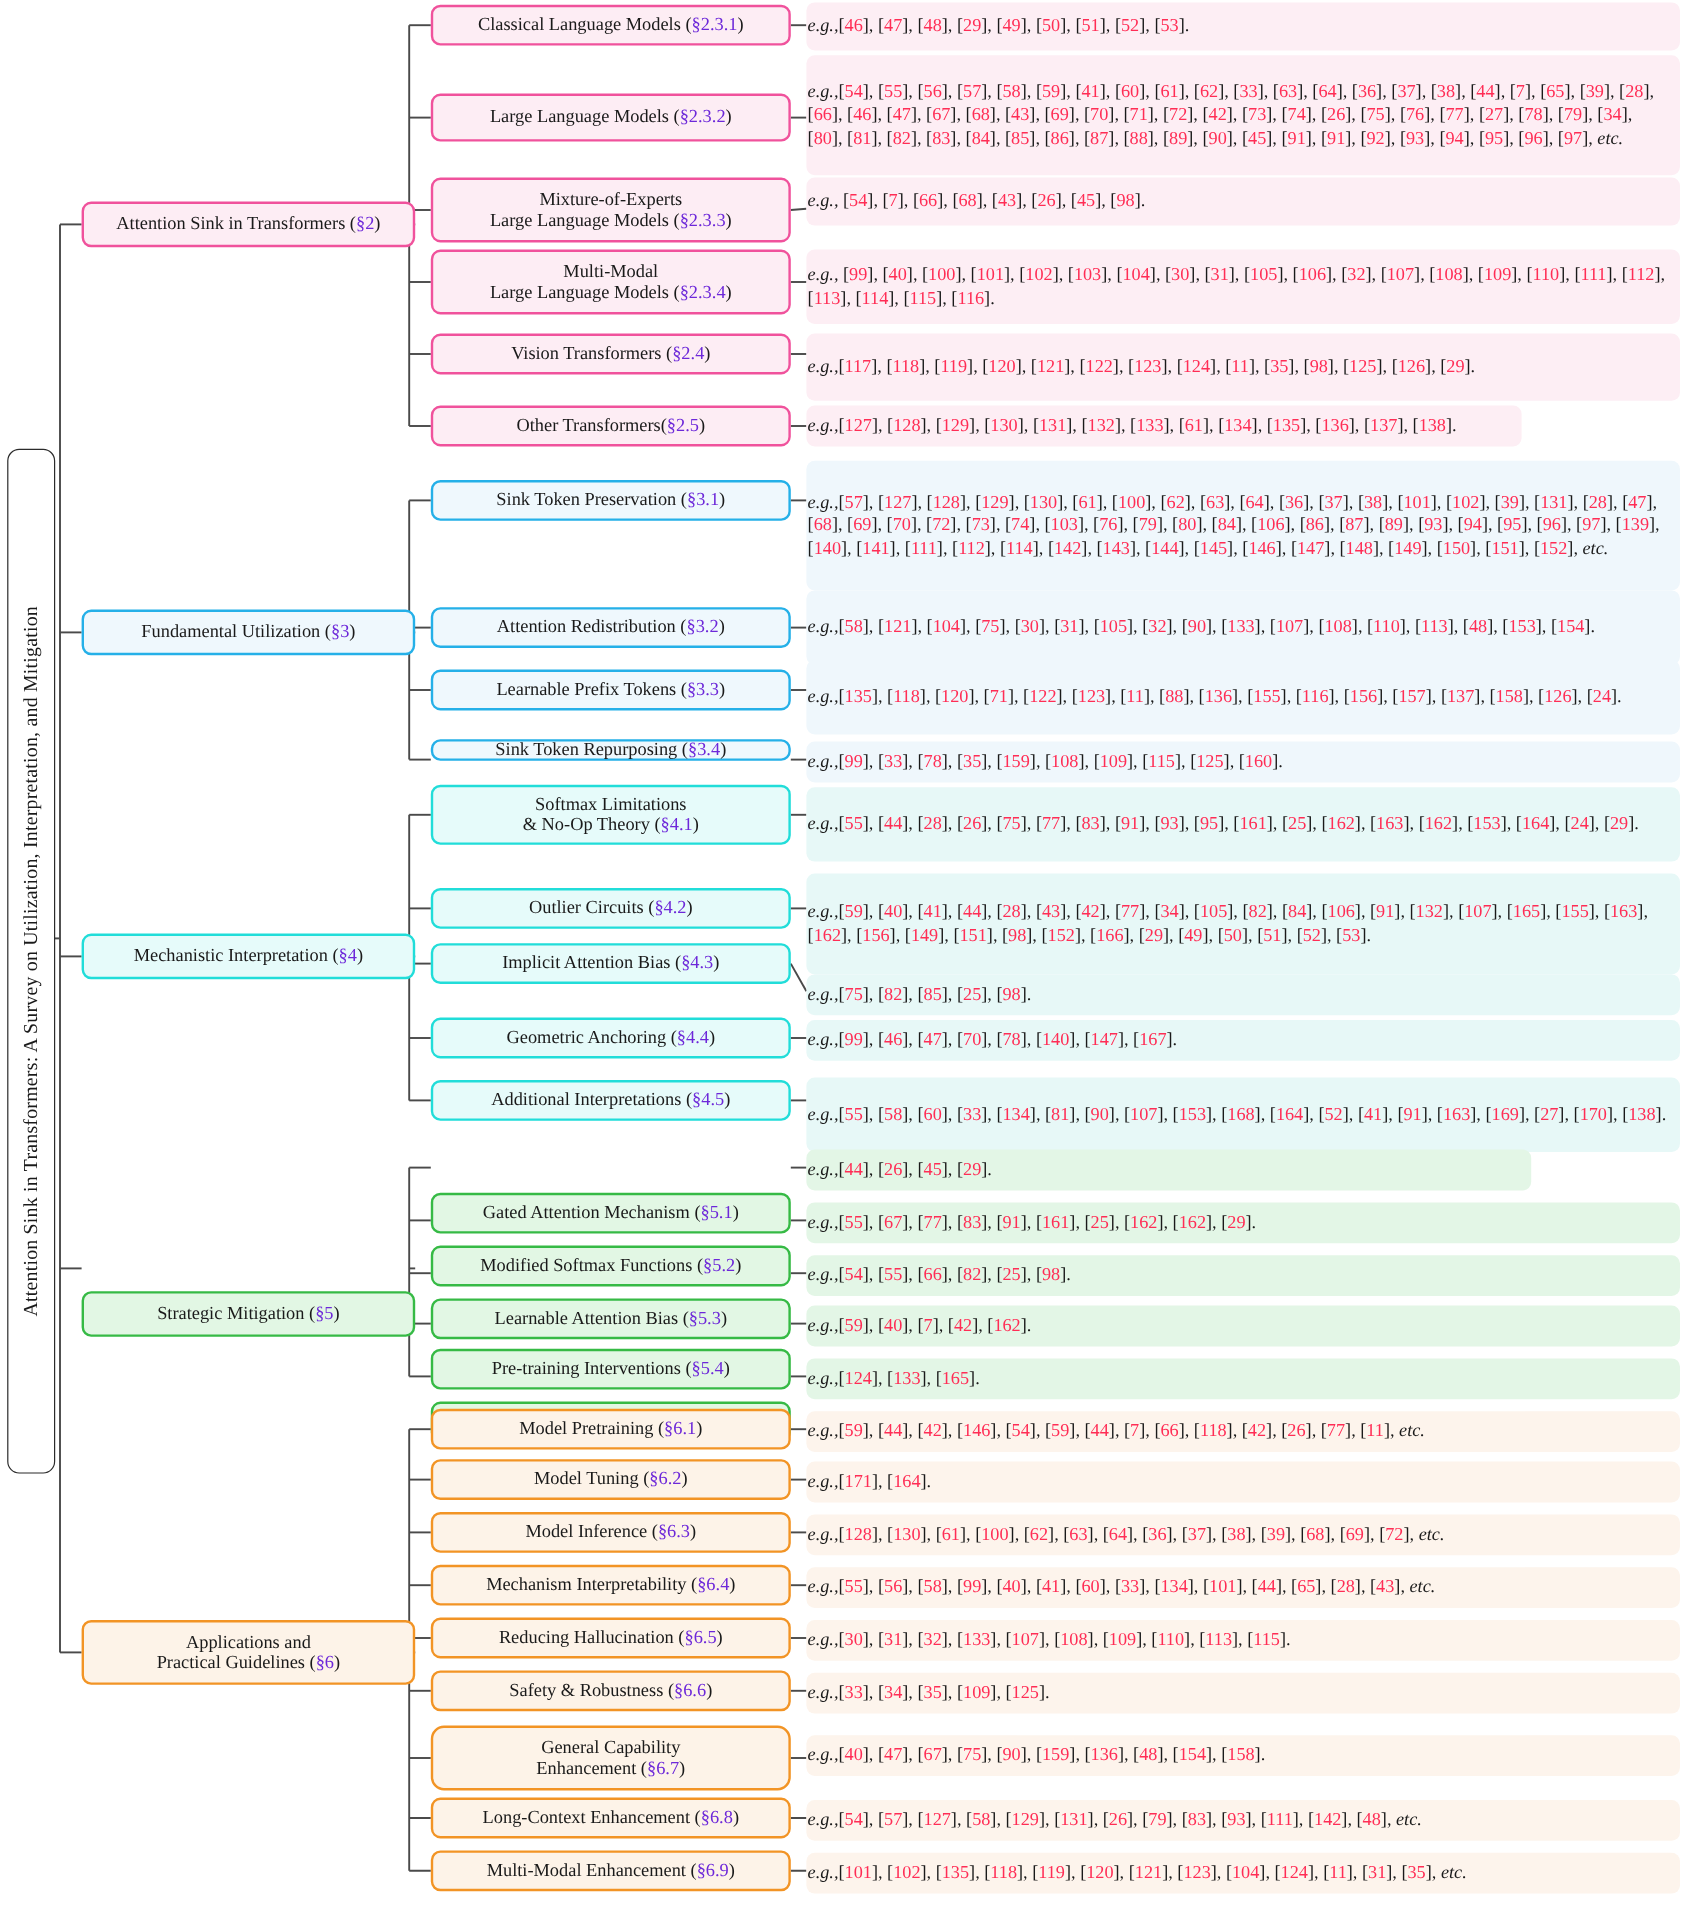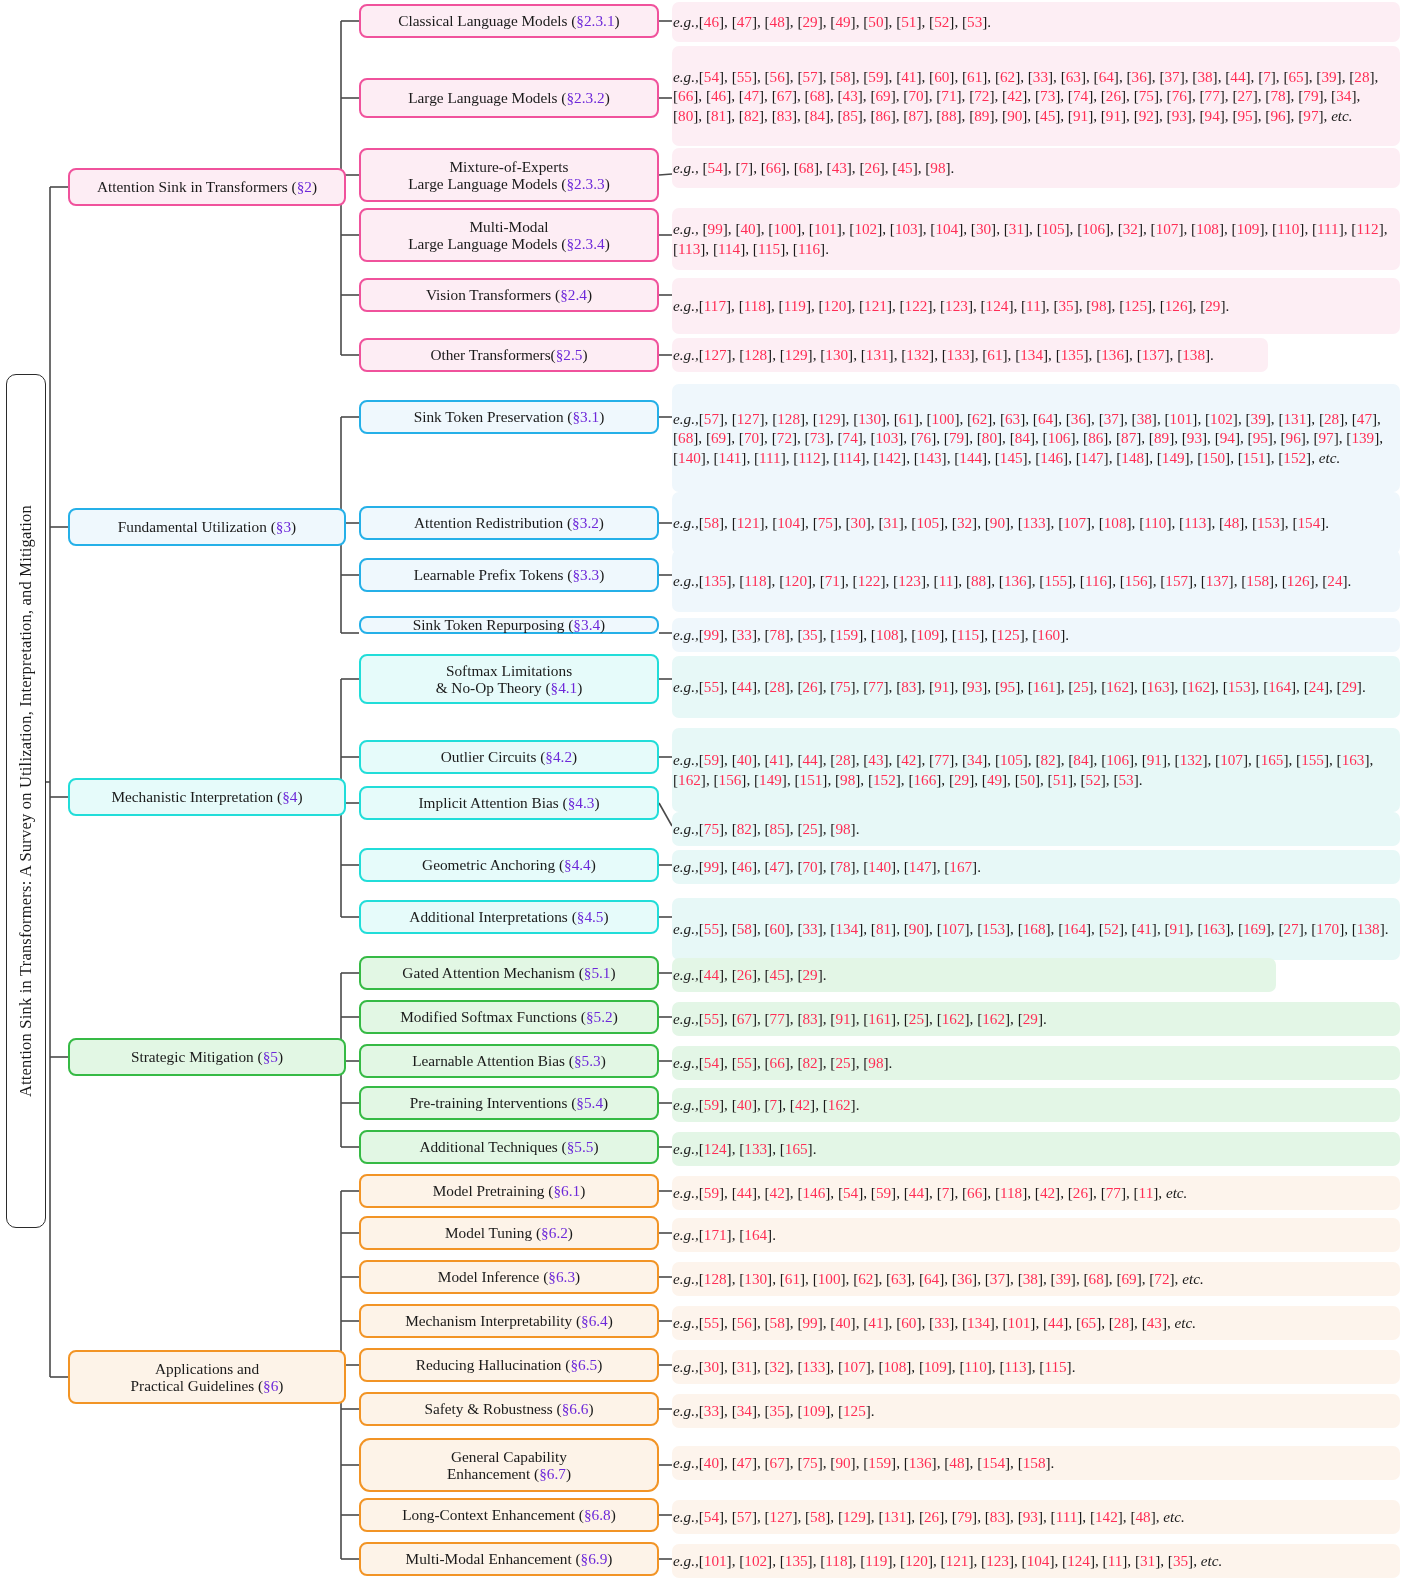--- a/index.html
+++ b/index.html
@@ -30,21 +30,21 @@
     text-align:center;line-height:1.14;
     font-size:15.3px;padding:2px 6px;
   }
   .node .ln{display:block;}
   .sec{color:#6d28d9;}
 
   
   .c-pink  {border-color:#f0529c;background:#fdedf4;}
   .c-blue  {border-color:#25b0e8;background:#eff8fd;}
   .c-cyan  {border-color:#21ddd9;background:#e6fbfa;}
-  .c-green {border-color:#36ba45;background:#e2f7e4;}
+  .c-green {border-color:#36ba45;background:#e2f7e4;margin-top:38px;}
   .c-orange{border-color:#f29425;background:#fdf3e8;}
 
   
   .cit{
     position:absolute;box-sizing:border-box;
     border-radius:7px;padding:4px 9px 4px 1px;
     font-size:15.2px;line-height:1.29;
     display:flex;align-items:center;
   }
   .cit .inner{width:100%;}

